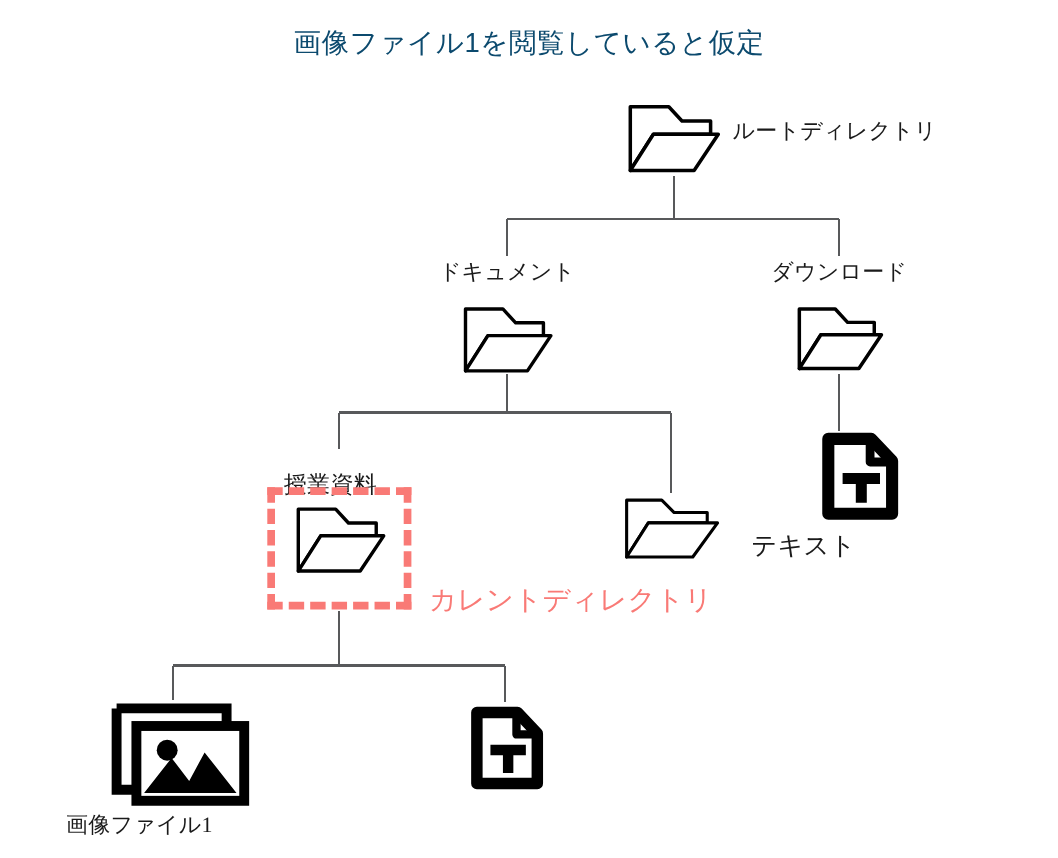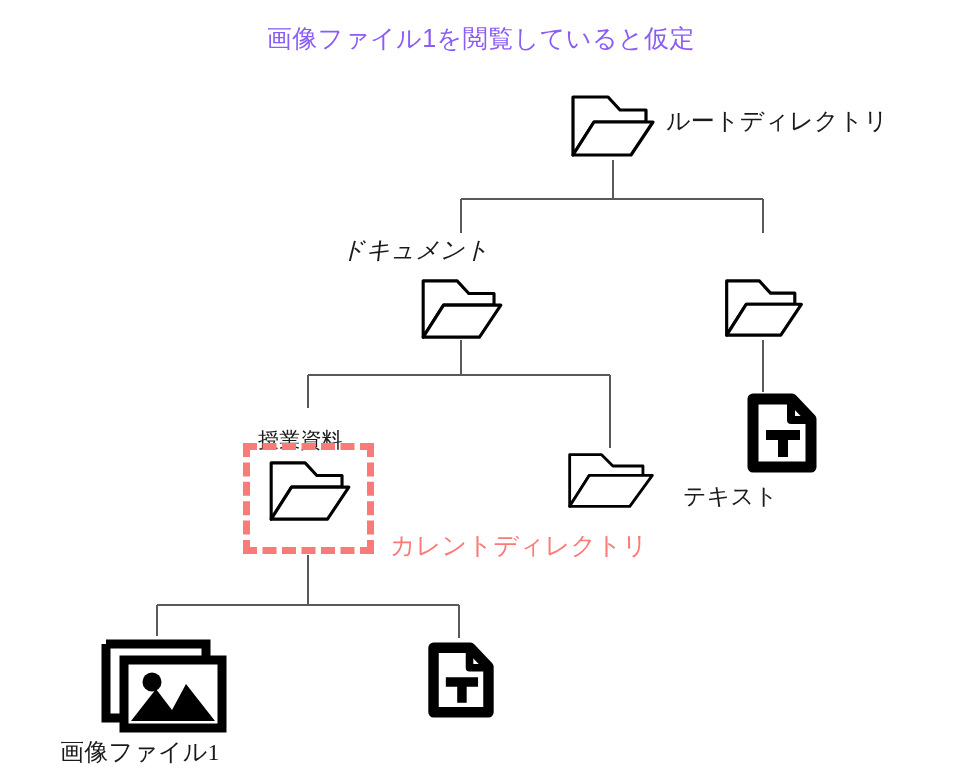--- a/index.html
+++ b/index.html
@@ -34,38 +34,37 @@
 
   
   #page-title {
     position: absolute;
     left: 0;
     top: 22px;
     width: 962px;
     text-align: center;
     font-size: 25px;
     letter-spacing: 0.5px;
-    color: #8b5cf6;
+    color: #0c4a6e;
     white-space: nowrap;
   }
 
   
   .node-label {
     position: absolute;
-    font-size: 24px;
+    font-size: 20px;
     color: #1a1a1a;
     white-space: nowrap;
     letter-spacing: 0.2px;
   }
   .node-label.small {
     font-size: 21px;
   }
   .node-label.center {
-    text-align: left;
-    font-style: italic;
+    text-align: center;
   }
   .label-current {
     position: absolute;
     font-size: 25px;
     color: #f97a76;
     white-space: nowrap;
     letter-spacing: 0.2px;
   }
   .two-line {
     line-height: 1.18;
@@ -124,20 +123,21 @@
   <div class="node-label" style="left:666px; top:105px;">ルートディレクトリ</div>
 
   <div class="node-label center" style="left:341px; top:234px; width:240px;">ドキュメント</div>
   <div class="icon-wrap" style="left:418px; top:276px;">
     <svg width="88" height="66" viewBox="0 0 90 68" aria-hidden="true">
       <path d="M5 5 L40 5 L52 18 L78 18 L78 30 L26 30 L5 63 Z" fill="#ffffff" stroke="#000000" stroke-width="3.2" stroke-linejoin="round" stroke-linecap="round"></path>
       <path d="M26 30 L85 30 L63 63 L5 63 Z" fill="#ffffff" stroke="#000000" stroke-width="3.2" stroke-linejoin="round" stroke-linecap="round"></path>
     </svg>
   </div>
 
+  <div class="node-label center" style="left:643px; top:234px; width:240px;">ダウンロード</div>
   <div class="icon-wrap" style="left:722px; top:276px;">
     <svg width="84" height="64" viewBox="0 0 90 68" aria-hidden="true">
       <path d="M5 5 L40 5 L52 18 L78 18 L78 30 L26 30 L5 63 Z" fill="#ffffff" stroke="#000000" stroke-width="3.4" stroke-linejoin="round" stroke-linecap="round"></path>
       <path d="M26 30 L85 30 L63 63 L5 63 Z" fill="#ffffff" stroke="#000000" stroke-width="3.4" stroke-linejoin="round" stroke-linecap="round"></path>
     </svg>
   </div>
 
   <div class="node-label small" style="left:258px; top:400px;margin-top:26px;">授業資料</div>
 
   <div id="current-dir-box"></div>

